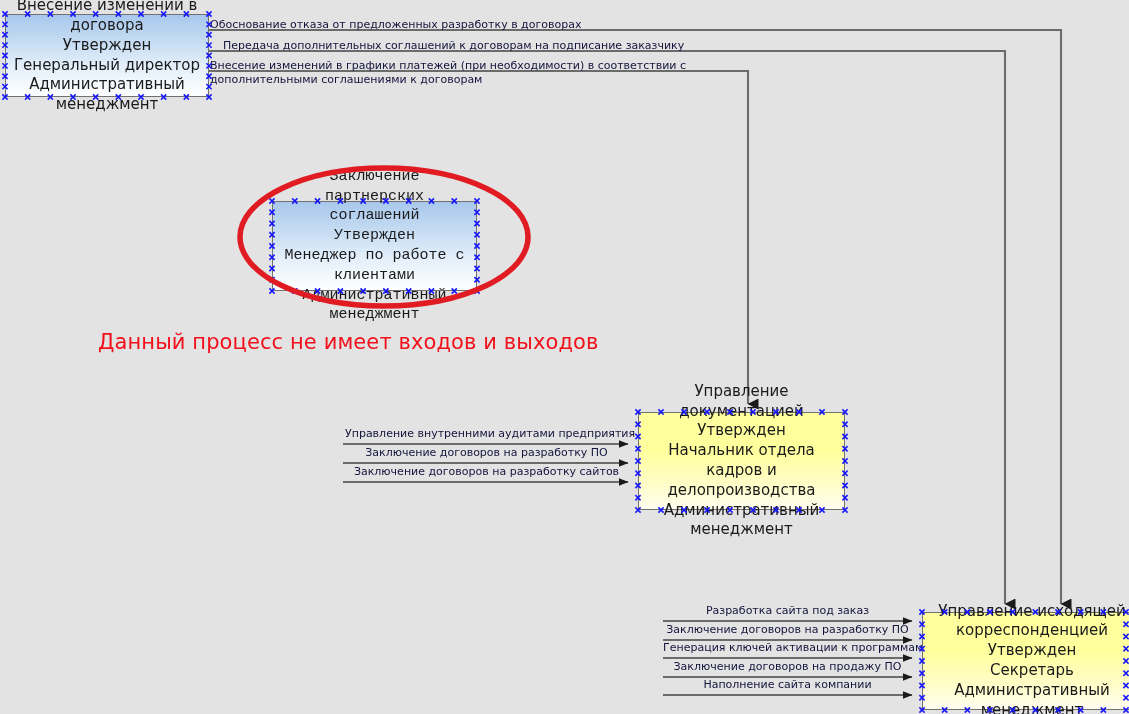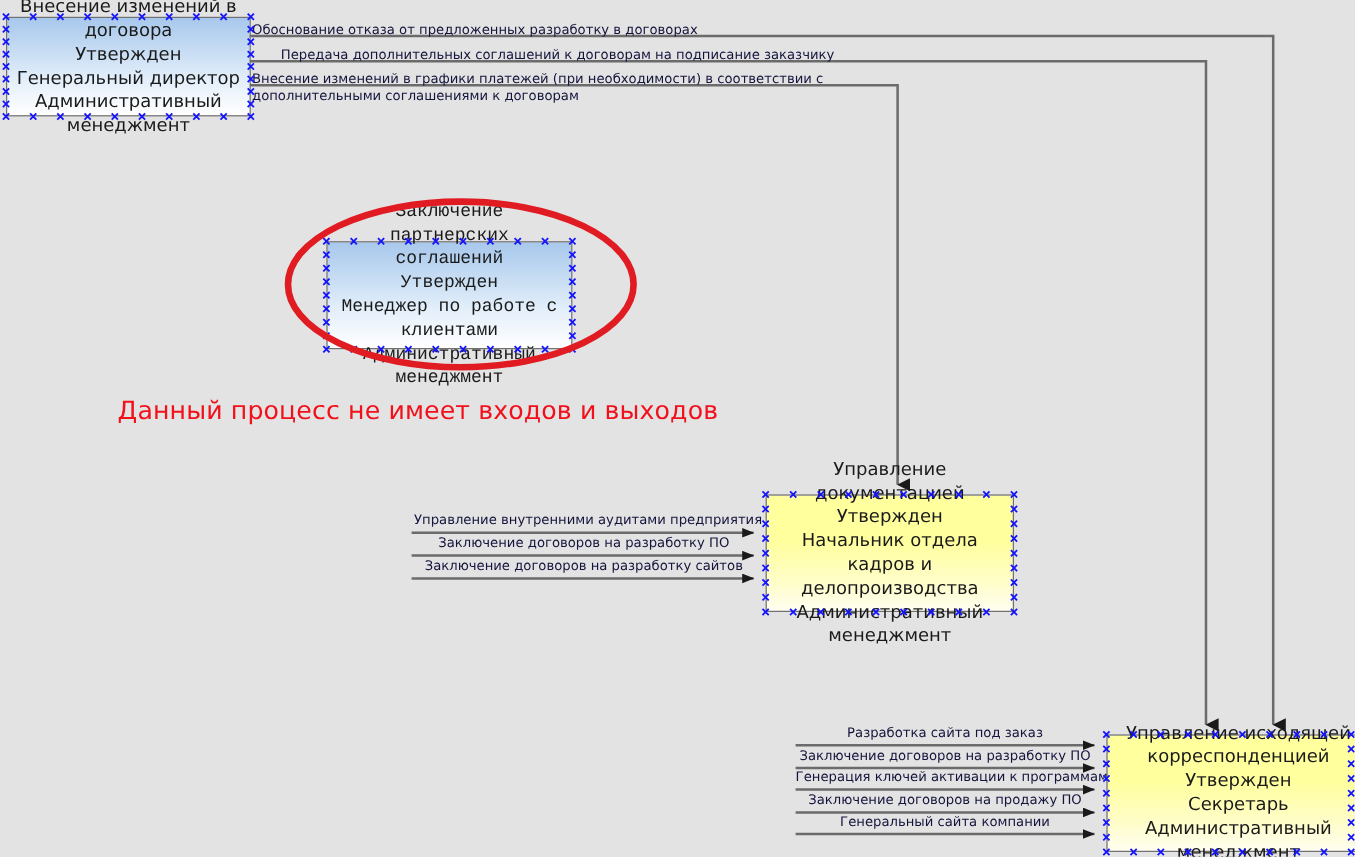--- a/index.html
+++ b/index.html
@@ -106,33 +106,33 @@
       <path d="M663,621 L912,621" marker-end="url(#arrowR)"></path>
       <path d="M663,640 L912,640" marker-end="url(#arrowR)"></path>
       <path d="M663,658 L912,658" marker-end="url(#arrowR)"></path>
       <path d="M663,677 L912,677" marker-end="url(#arrowR)"></path>
       <path d="M663,695 L912,695" marker-end="url(#arrowR)"></path>
     </g>
   </svg>
 
   <div class="flabel" style="left:210px; top:18px;">Обоснование отказа от предложенных разработку в договорах</div>
 
-  <div class="flabel" style="left:217px; top:39px;margin-left:17px;">Передача дополнительных соглашений к договорам на подписание заказчику</div>
+  <div class="flabel" style="left:206px; top:39px;margin-left:17px;">Передача дополнительных соглашений к договорам на подписание заказчику</div>
 
   <div class="flabel wrapped" style="left:210px; top:59px; width:530px;">Внесение изменений в графики платежей (при необходимости) в соответствии с дополнительными соглашениями к договорам</div>
 
   <div class="flabel center" style="left:345px; top:427px; width:283px;">Управление внутренними аудитами предприятия</div>
   <div class="flabel center" style="left:345px; top:446px; width:283px;">Заключение договоров на разработку ПО</div>
   <div class="flabel center" style="left:345px; top:465px; width:283px;">Заключение договоров на разработку сайтов</div>
 
   <div class="flabel center" style="left:663px; top:604px; width:249px;">Разработка сайта под заказ</div>
   <div class="flabel center" style="left:663px; top:623px; width:249px;">Заключение договоров на разработку ПО</div>
   <div class="flabel center" style="left:663px; top:641px; width:249px;">Генерация ключей активации к программам</div>
   <div class="flabel center" style="left:663px; top:660px; width:249px;">Заключение договоров на продажу ПО</div>
-  <div class="flabel center" style="left:663px; top:678px; width:249px;">Генеральный сайта компании</div>
+  <div class="flabel center" style="left:663px; top:678px; width:249px;">Наполнение сайта компании</div>
 
   <div class="pbox blue" style="left:5px; top:14px; width:204px; height:83px;">
     <div class="ptext">Внесение изменений в договора
 Утвержден
 Генеральный директор
 Административный менеджмент</div>
   </div>
 
   <div class="pbox blue" style="left:272px; top:201px; width:205px; height:90px;font-family:Liberation Mono, monospace;">
     <div class="ptext">Заключение партнерских соглашений

